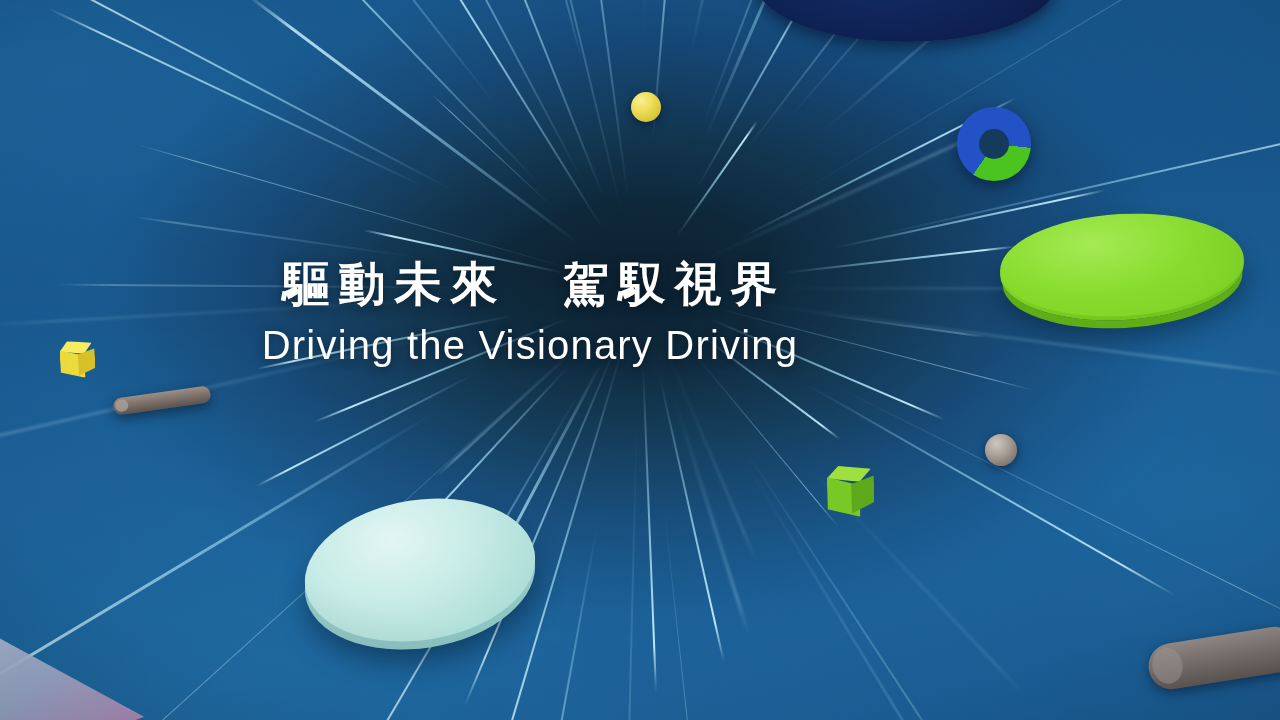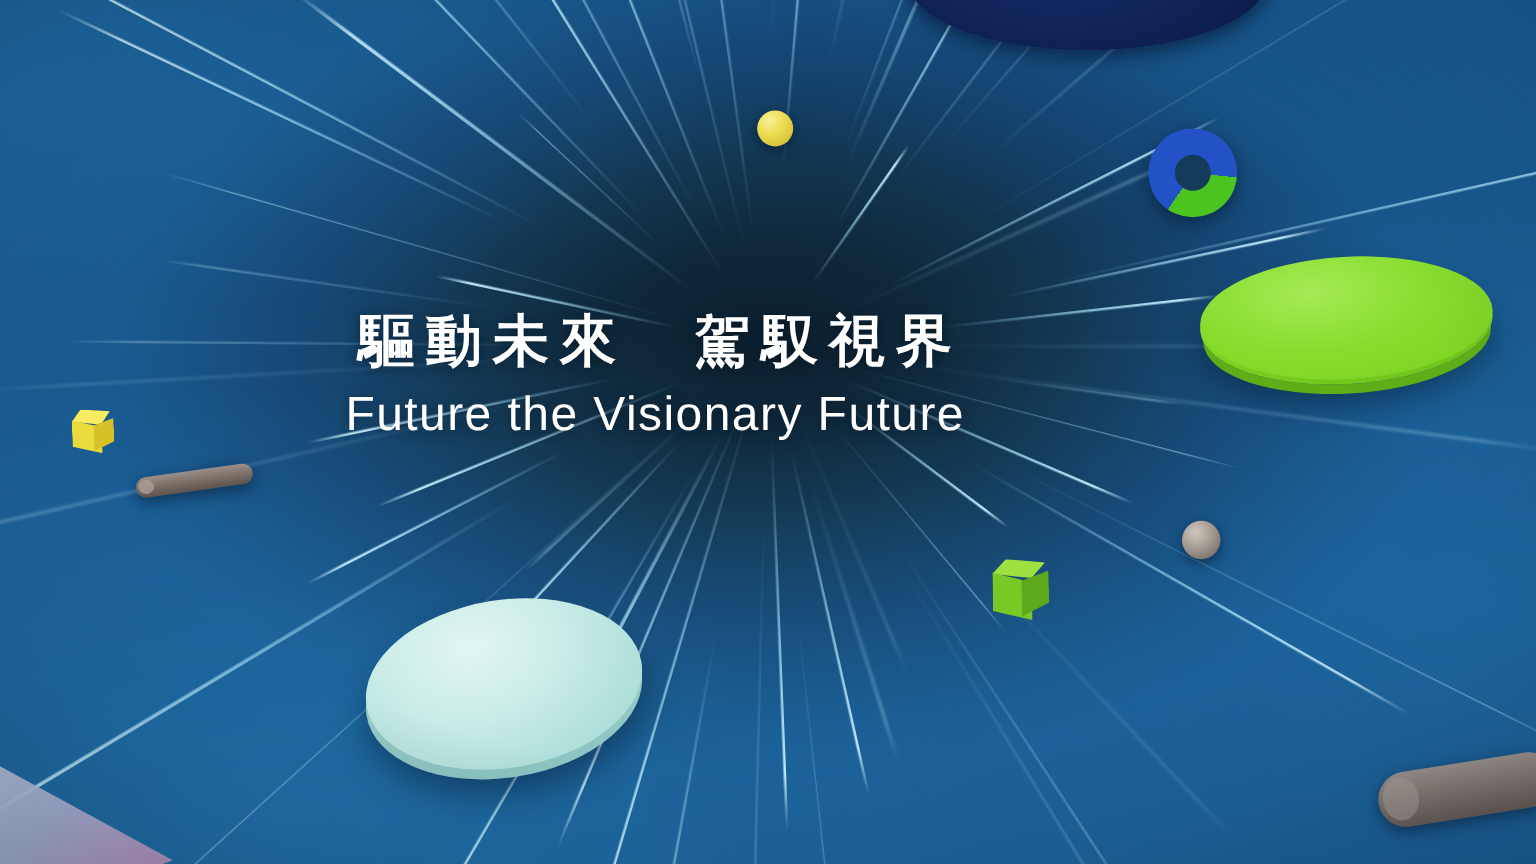--- a/index.html
+++ b/index.html
@@ -241,21 +241,21 @@
     width: 200px; height: 160px;
     background: linear-gradient(135deg, #cdd8ea 0%, #b6bfdc 45%, #c49ec7 78%, #d18fb8 100%);
     clip-path: polygon(0% 0%, 100% 68%, 34% 100%, 0% 86%);
     opacity: .92;
     filter: blur(.3px);
   }
 
   
   .title-block {
     position: absolute;
-    left: 16px;
+    left: 0;
     top: 258px;
     width: 1060px;
     text-align: center;
     z-index: 40;
   }
   .title-cn {
     display: block;
     color: #ffffff;
     font-size: 47px;
     font-weight: 700;
@@ -386,16 +386,16 @@
   </div>
 
   <div class="obj rod rod-small"></div>
   <div class="obj rod rod-large"></div>
   <div class="obj shard"></div>
 
   <div class="vignette"></div>
 
   <div class="title-block">
     <span class="title-cn">驅動未來　駕馭視界</span>
-    <span class="title-en">Future the Visionary Future</span>
+    <span class="title-en">Driving the Visionary Driving</span>
   </div>
 
 </div>
 
 </body></html>

